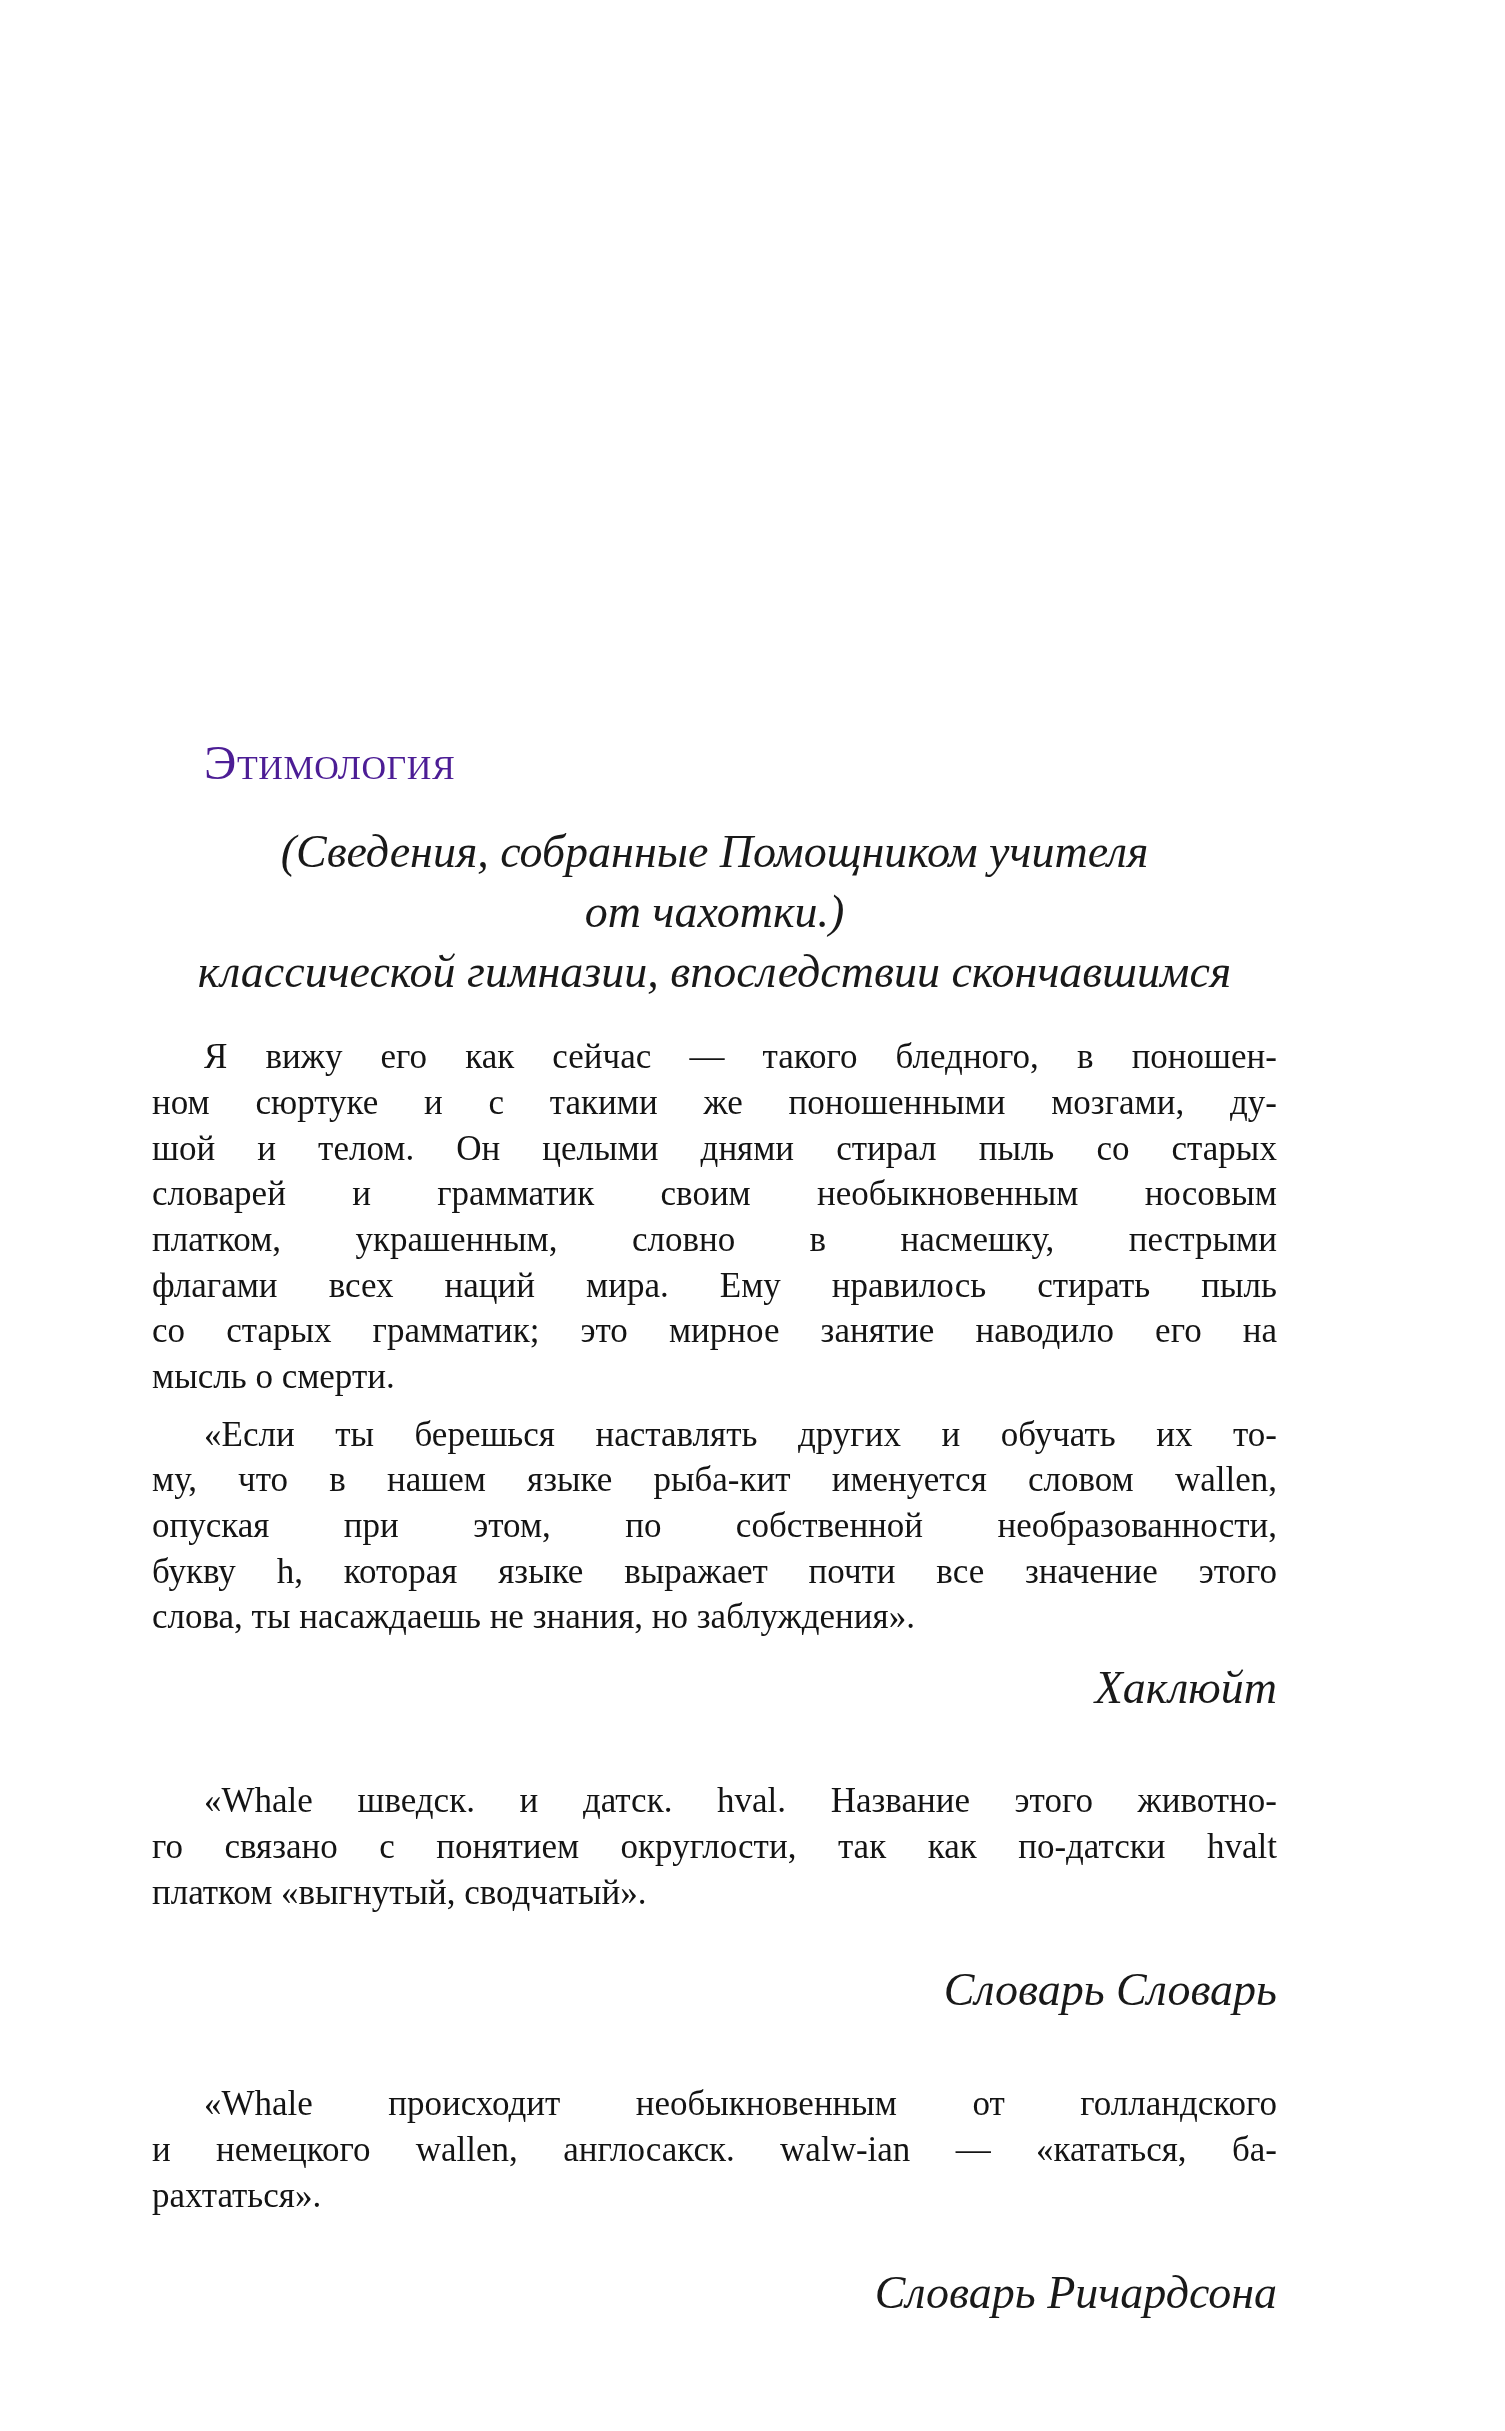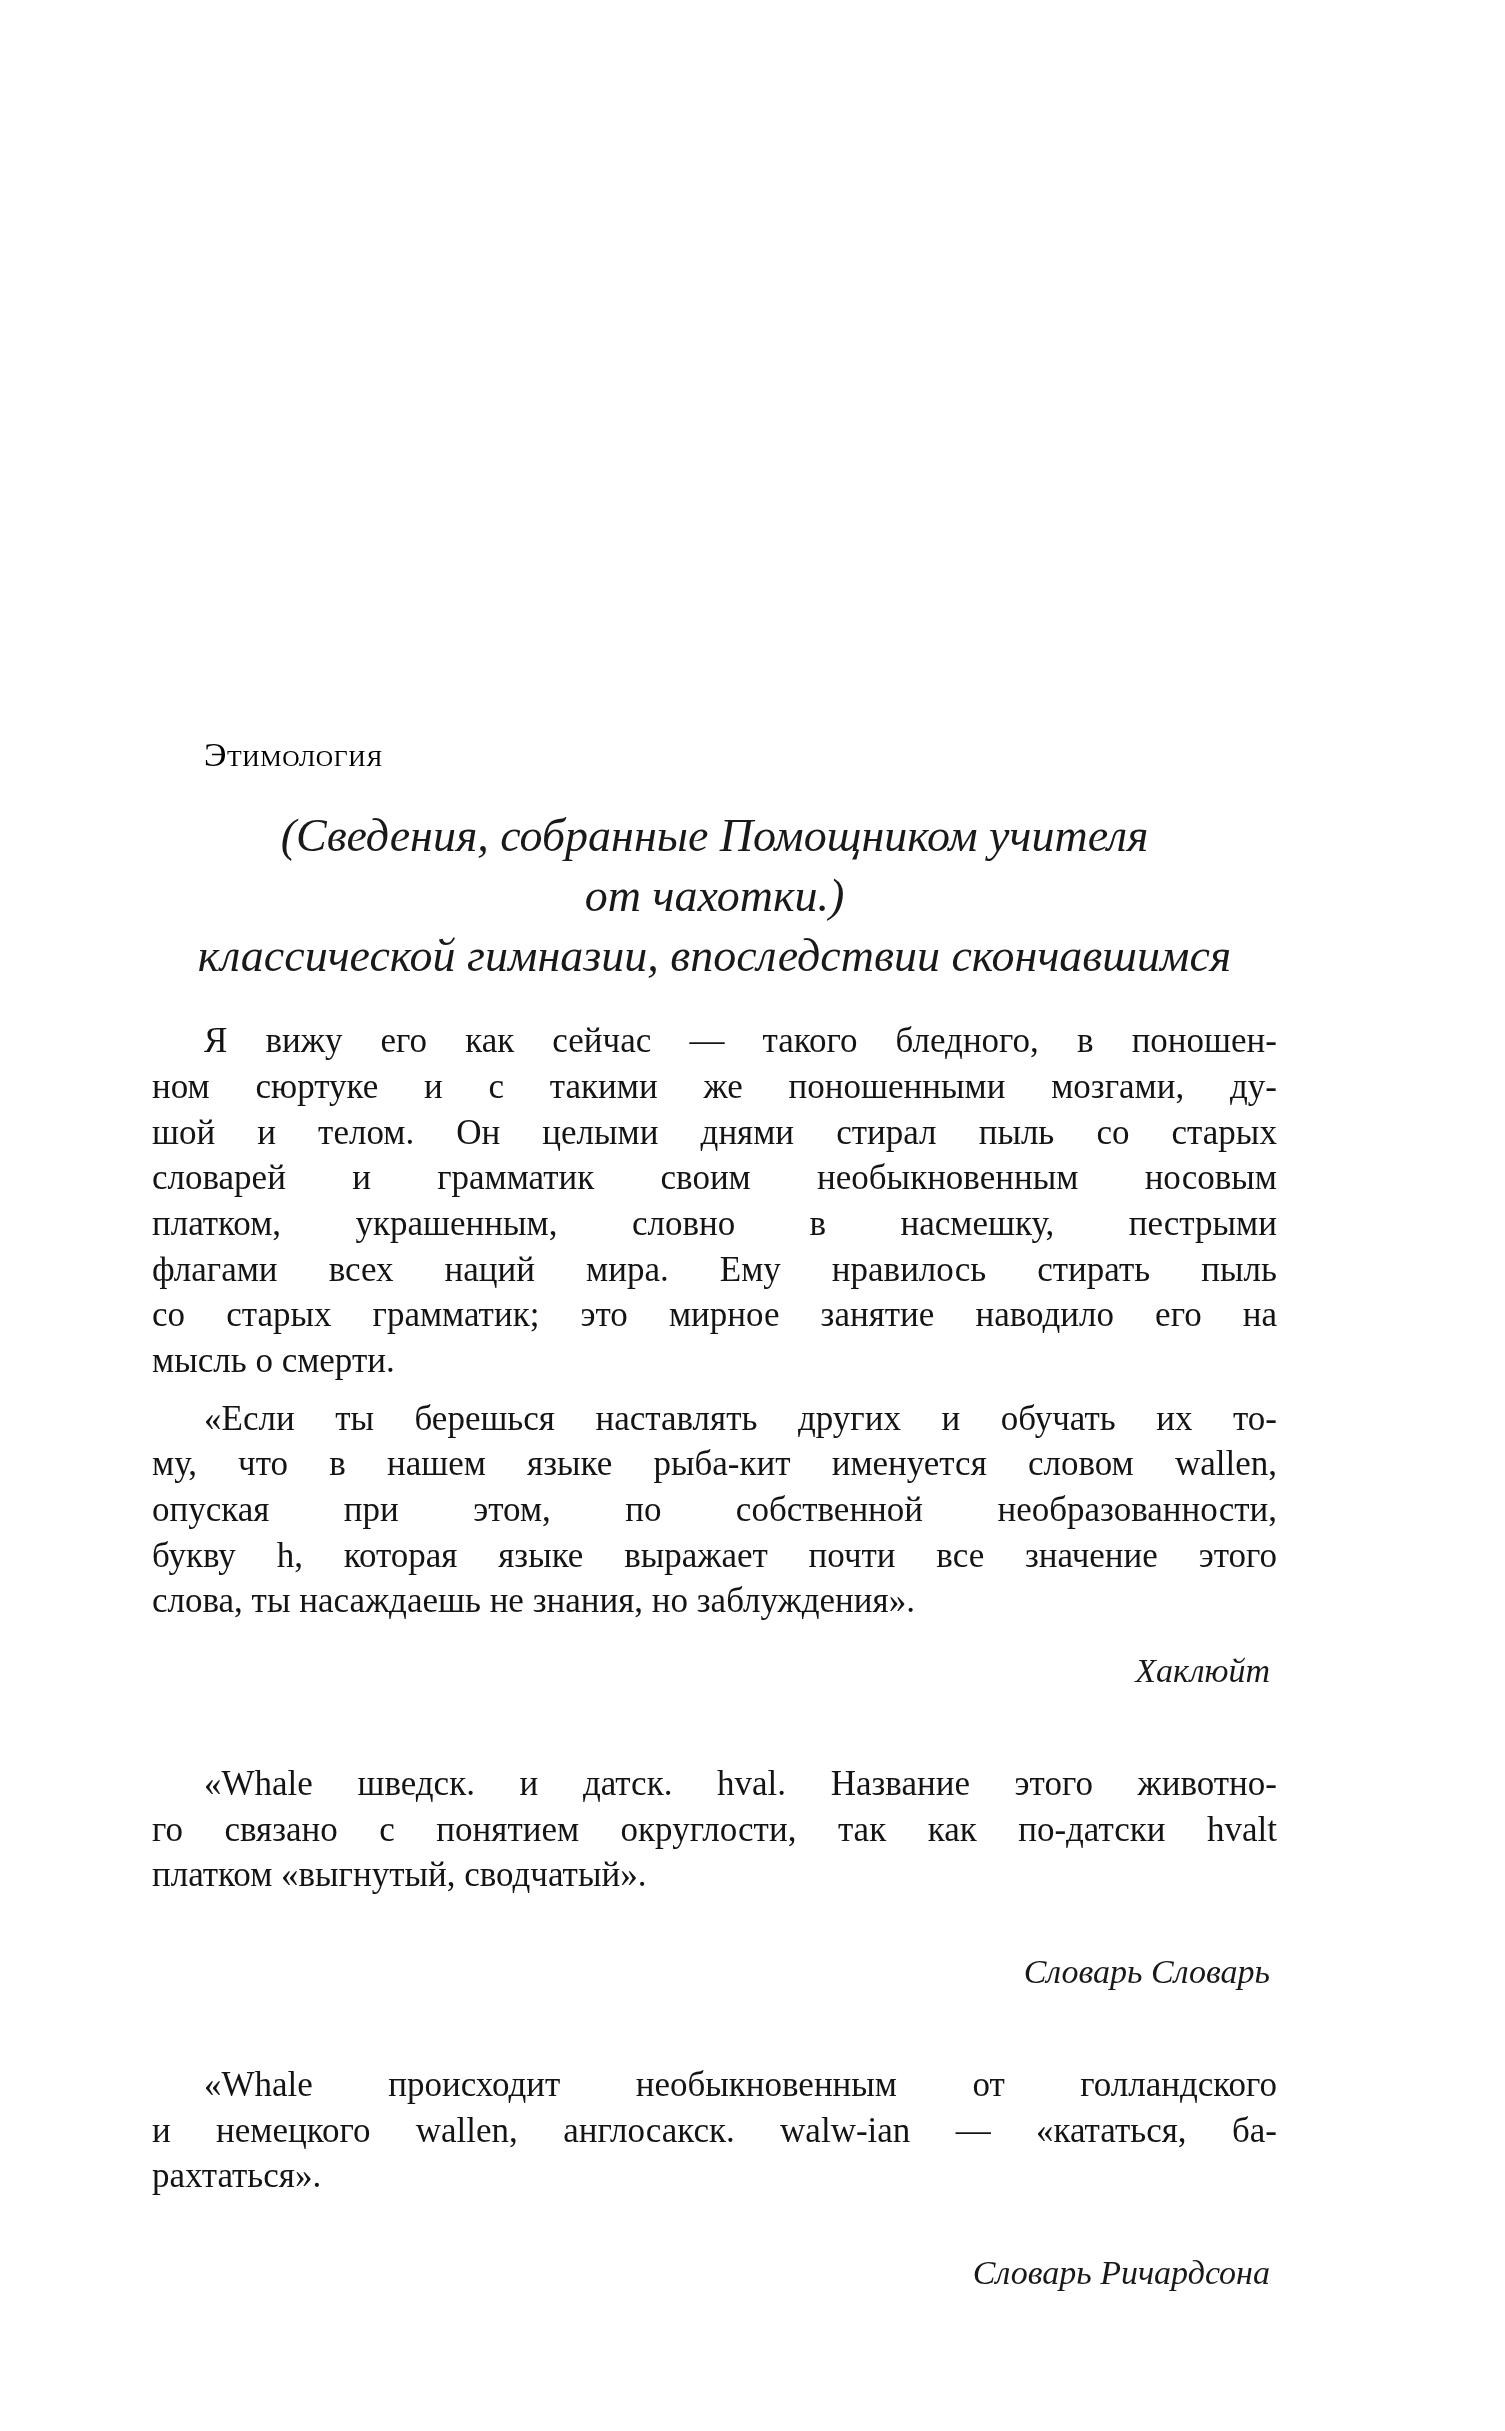--- a/index.html
+++ b/index.html
@@ -23,29 +23,29 @@
   
   .textblock {
     position: absolute;
     left: 152px;
     top: 737px;
     width: 1125px;   
   }
 
   
   .chapter-title {
-    font-size: 34px;
+    font-size: 49px;
     line-height: 1.06;
     font-weight: 400;
     font-variant: small-caps;
     text-transform: none;
     letter-spacing: 0.6px;
     margin: 0 0 33px 0;
     padding-left: 52px;   
-    color: #000000;
+    color: #4c1d95;
   }
 
   
   .subtitle {
     font-style: italic;
     font-size: 46px;
     line-height: 1.30;
     text-align: center;
     margin: 0 0 33px 0;
     padding: 0 7.8px;
@@ -82,24 +82,24 @@
   p.body.lines .ln.j {
     display: flex;
     justify-content: space-between;
     white-space: normal;
   }
   p.body.lines .ln.j > span { white-space: pre; }
 
   
   .attribution {
     font-style: italic;
-    font-size: 34px;
+    font-size: 46px;
     line-height: 1.30;
     text-align: right;
-    margin: 7px;
+    margin: 0;
     color: #191919;
   }
 
   .gap-small  { height: 17.6px; }
   .gap-medium { height: 45px; }
   .gap-large  { height: 61px; }
 </style>
 </head>
 <body>
 

